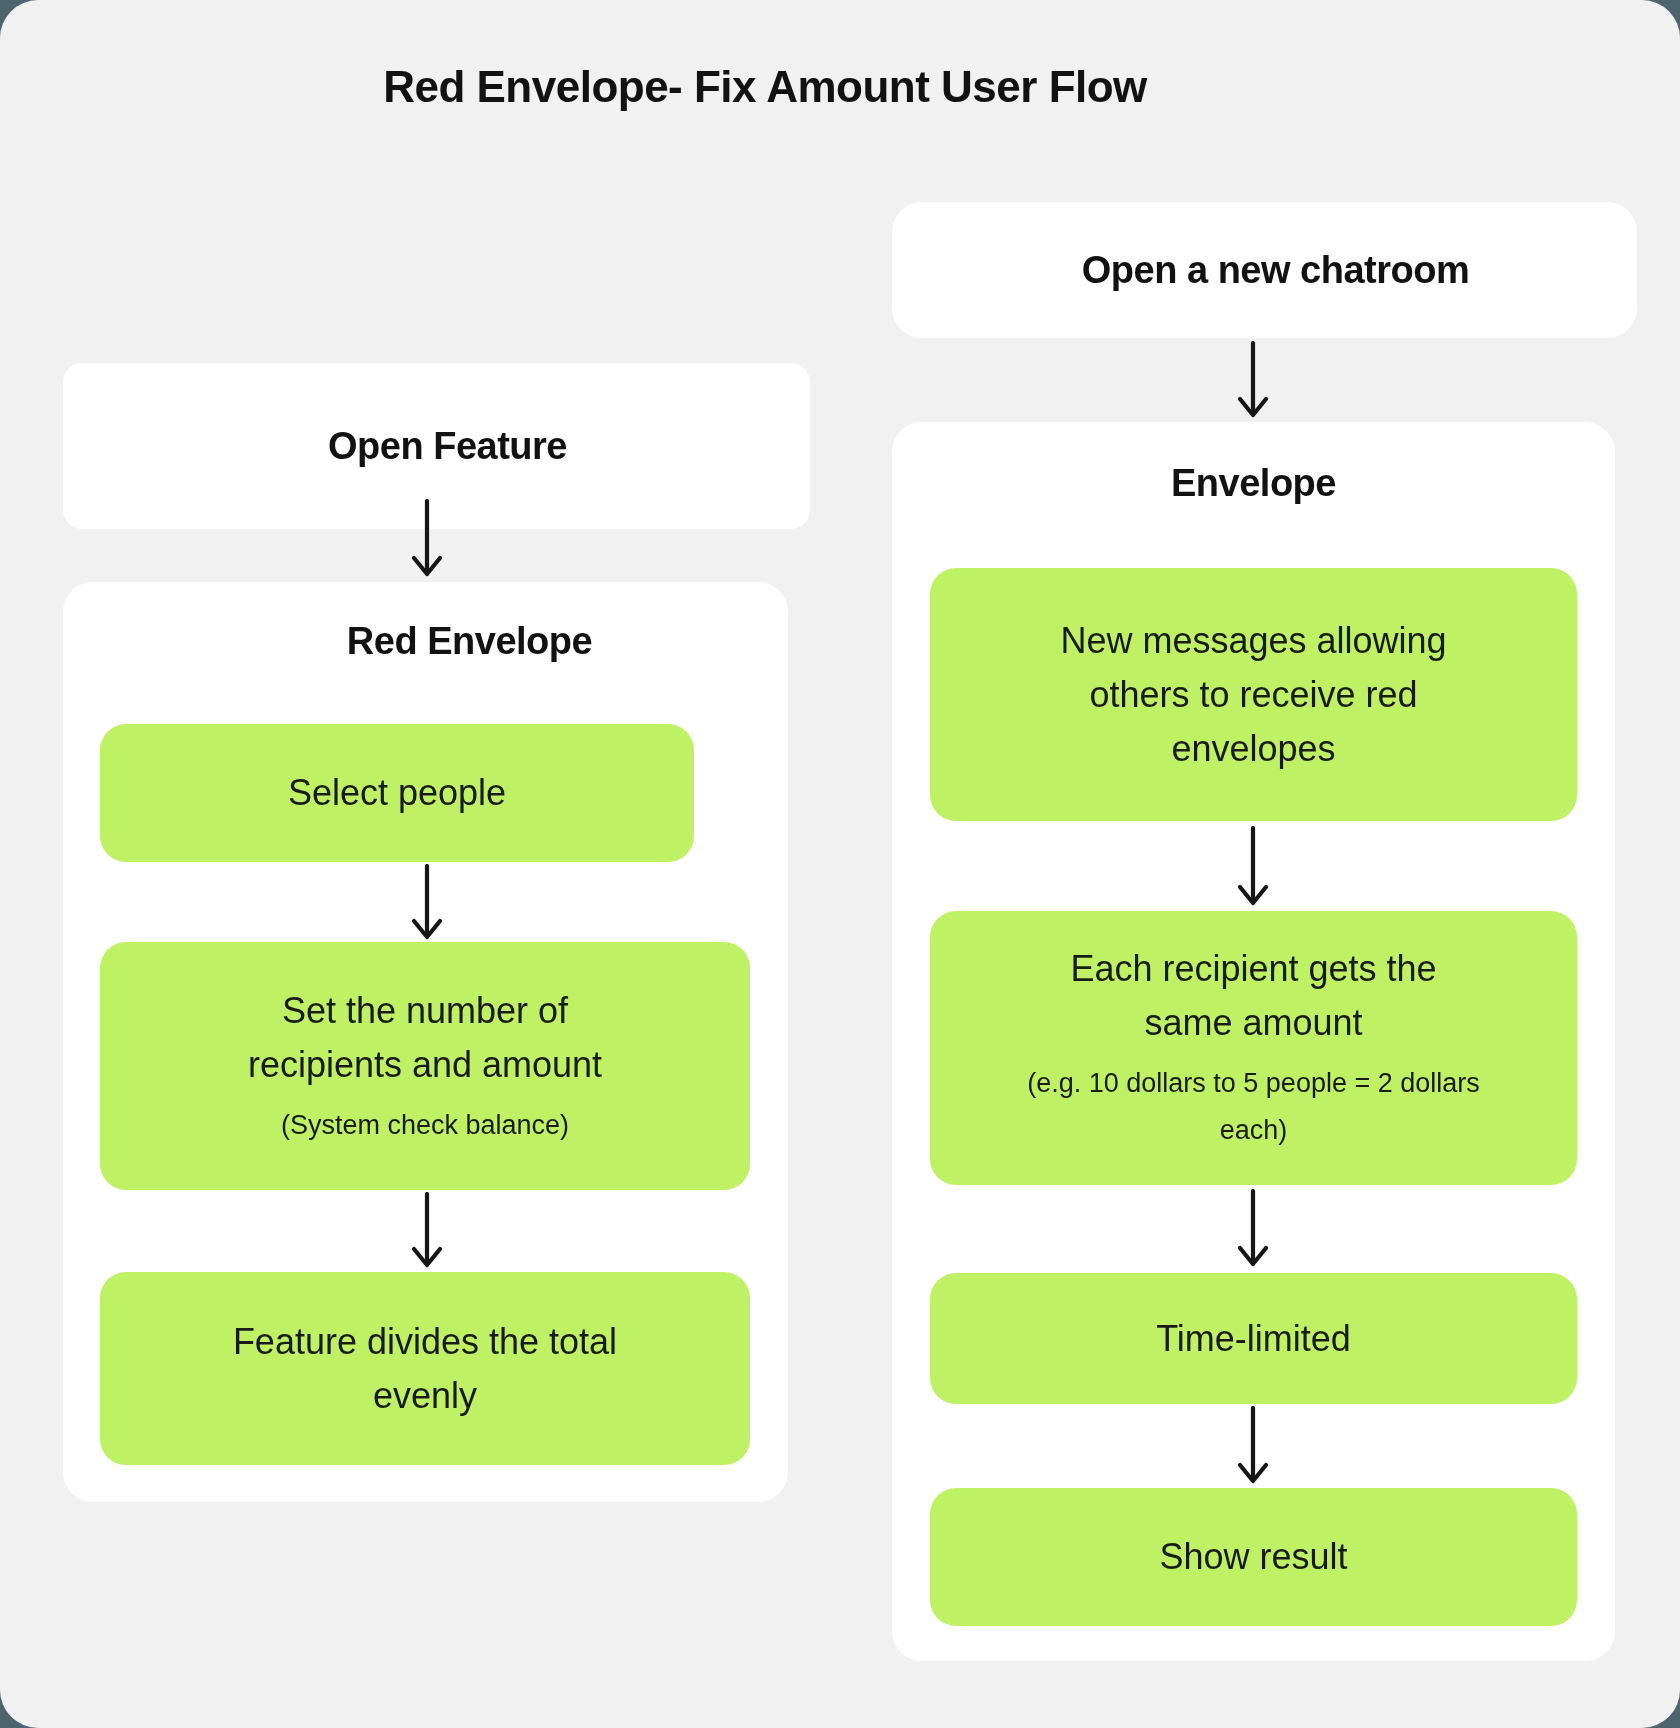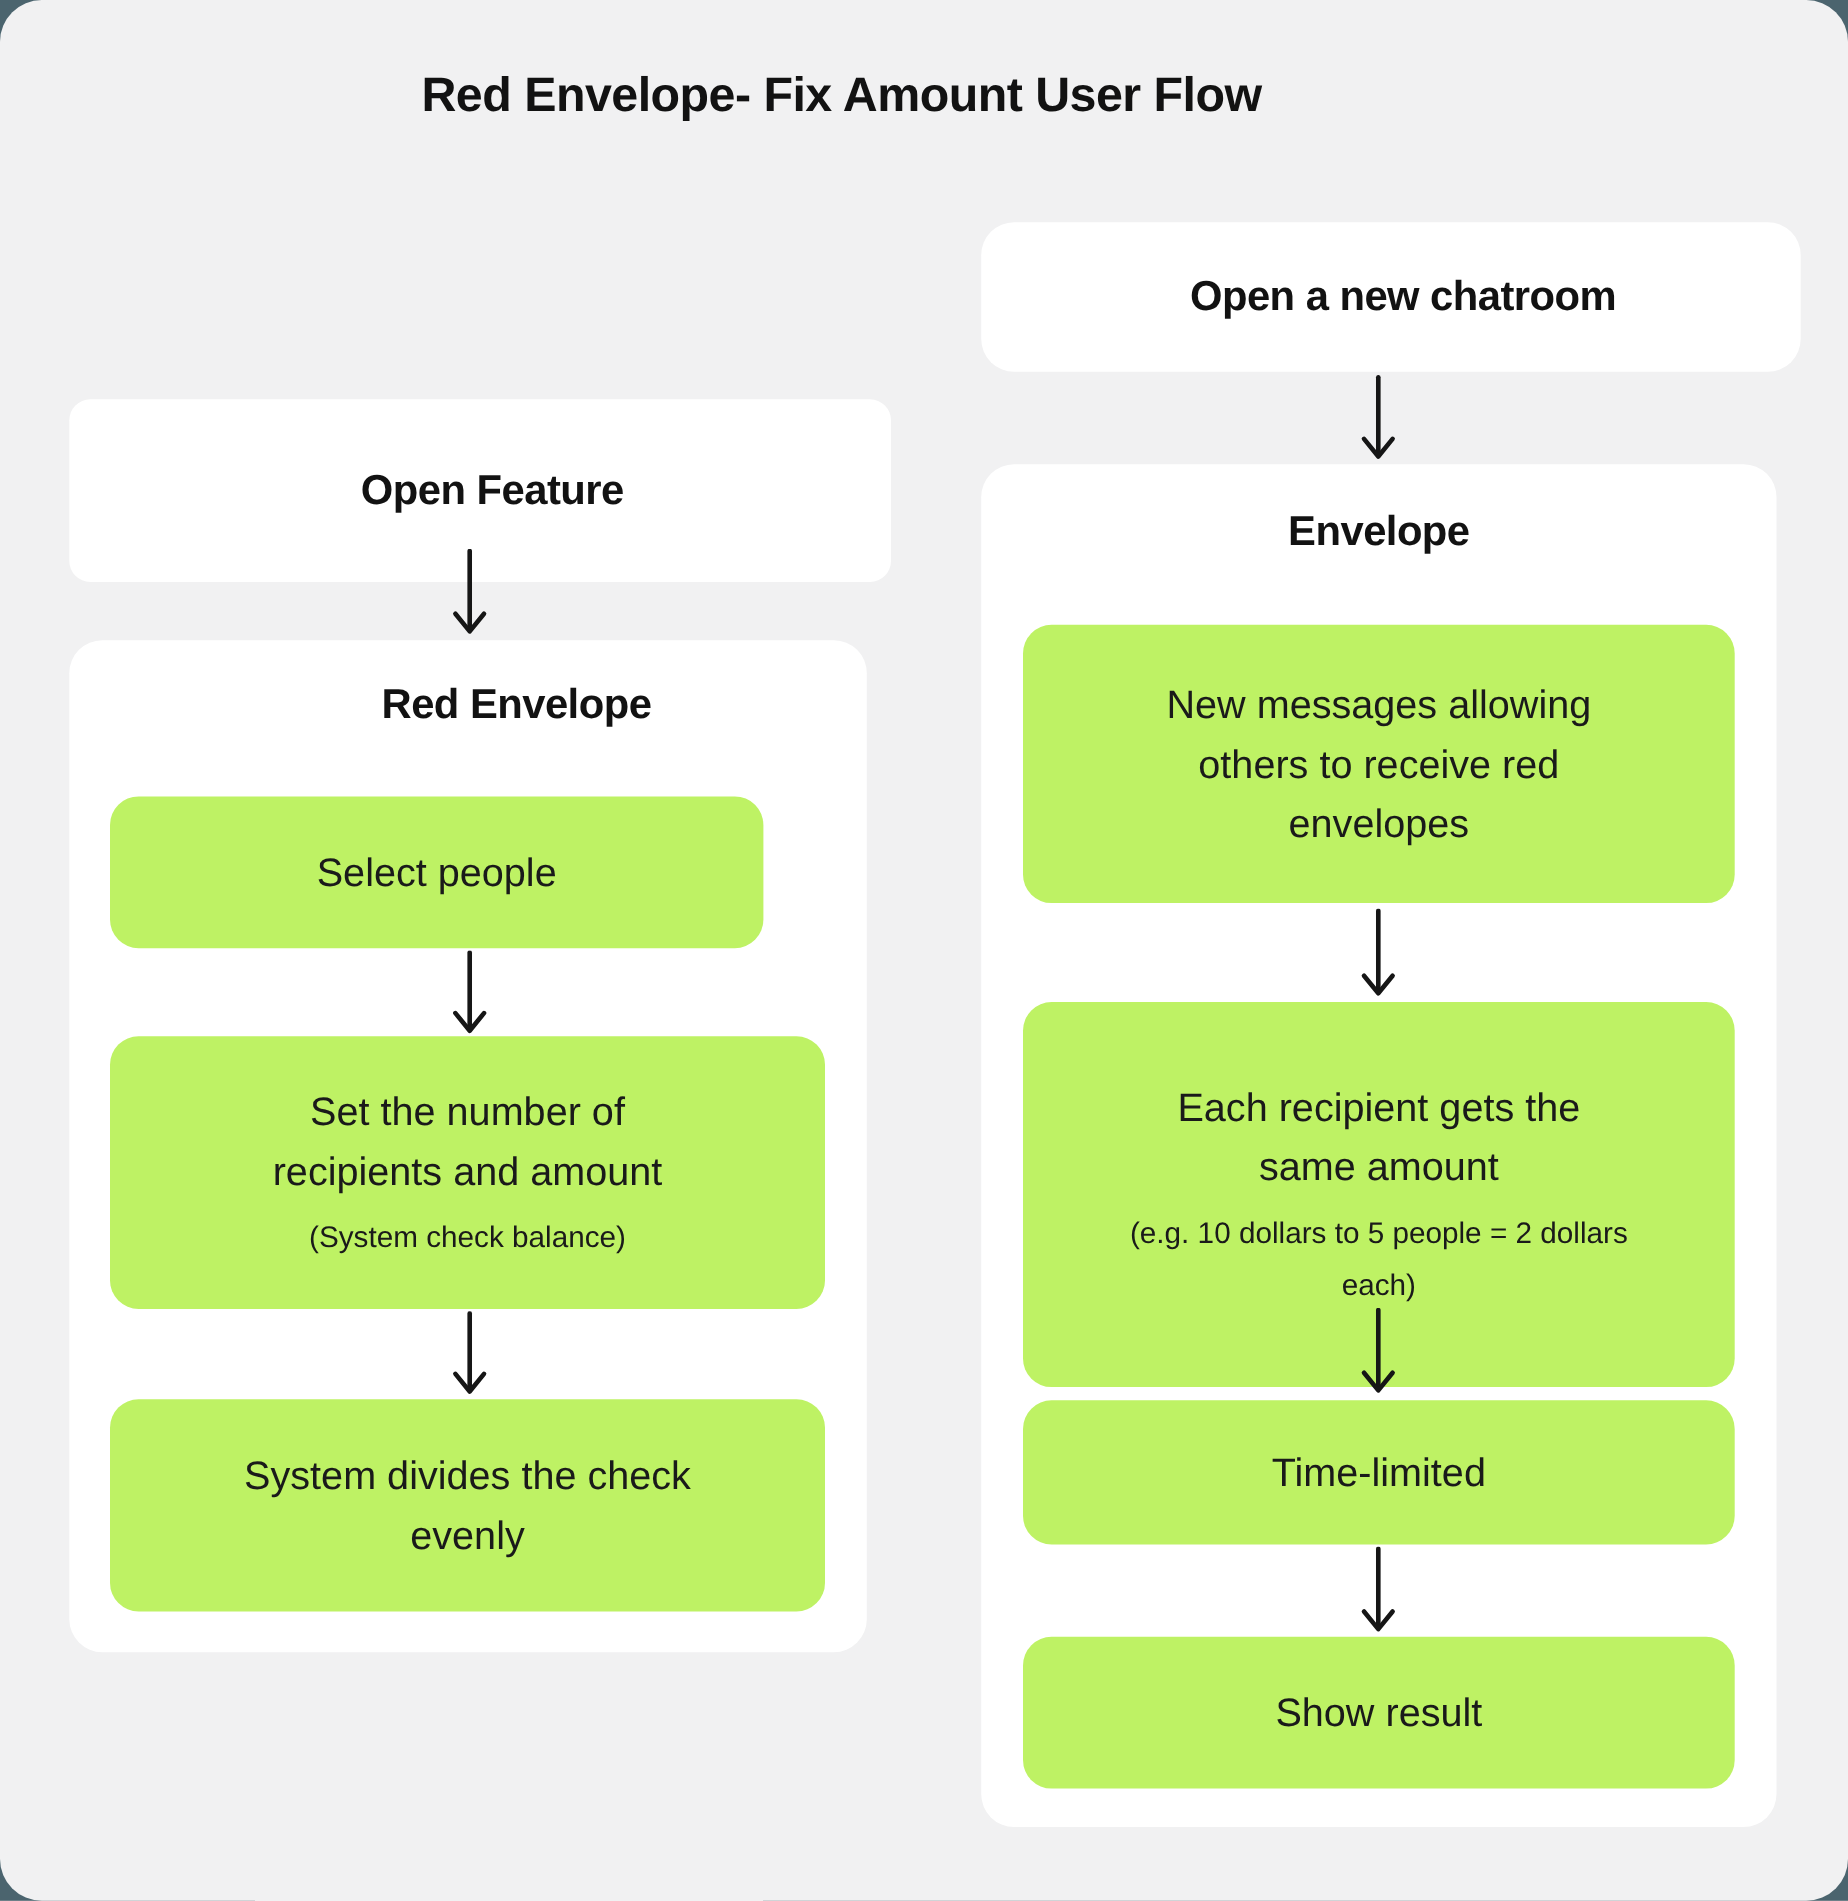--- a/index.html
+++ b/index.html
@@ -95,21 +95,21 @@
   </div>
 
   <div class="arrow" style="left:407px; top:1192px;">
     <svg width="40" height="78" viewBox="0 0 40 78">
       <line x1="20" y1="2" x2="20" y2="70" stroke="#161616" stroke-width="4.2" stroke-linecap="round"></line>
       <polyline points="7,57 20,73 33,57" fill="none" stroke="#161616" stroke-width="4.2" stroke-linecap="round" stroke-linejoin="round"></polyline>
     </svg>
   </div>
 
   <div class="step" style="left:100px; top:1272px; width:650px; height:193px;">
-    <span class="step-text" style="max-width:470px;">System divides the check evenly</span>
+    <span class="step-text" style="max-width:470px;">Feature divides the total evenly</span>
 
   </div>
 
   <div class="card start-node" style="left:892px; top:202px; width:723px; height:136px;">
     <span>Open a new chatroom</span>
   </div>
 
   <div class="arrow" style="left:1233px; top:341px;">
     <svg width="40" height="79" viewBox="0 0 40 79">
       <line x1="20" y1="2" x2="20" y2="71" stroke="#161616" stroke-width="4.2" stroke-linecap="round"></line>
@@ -126,21 +126,21 @@
 
   </div>
 
   <div class="arrow" style="left:1233px; top:826px;">
     <svg width="40" height="82" viewBox="0 0 40 82">
       <line x1="20" y1="2" x2="20" y2="74" stroke="#161616" stroke-width="4.2" stroke-linecap="round"></line>
       <polyline points="7,61 20,77 33,61" fill="none" stroke="#161616" stroke-width="4.2" stroke-linecap="round" stroke-linejoin="round"></polyline>
     </svg>
   </div>
 
-  <div class="step" style="left:930px; top:911px; width:647px; height:350px;">
+  <div class="step" style="left:930px; top:911px; width:647px; height:274px;">
     <span class="step-text" style="max-width:460px;">Each recipient gets the same amount</span>
     <span class="step-note" style="max-width:500px;">(e.g. 10 dollars to 5 people = 2 dollars each)</span>
   </div>
 
   <div class="arrow" style="left:1233px; top:1189px;">
     <svg width="40" height="80" viewBox="0 0 40 80">
       <line x1="20" y1="2" x2="20" y2="72" stroke="#161616" stroke-width="4.2" stroke-linecap="round"></line>
       <polyline points="7,59 20,75 33,59" fill="none" stroke="#161616" stroke-width="4.2" stroke-linecap="round" stroke-linejoin="round"></polyline>
     </svg>
   </div>

